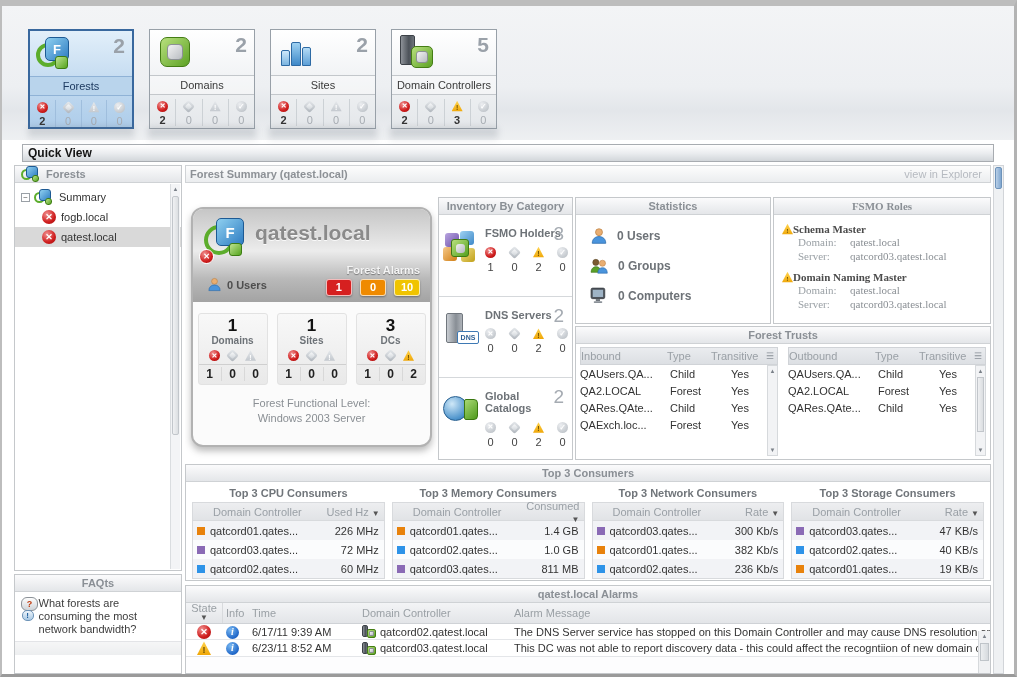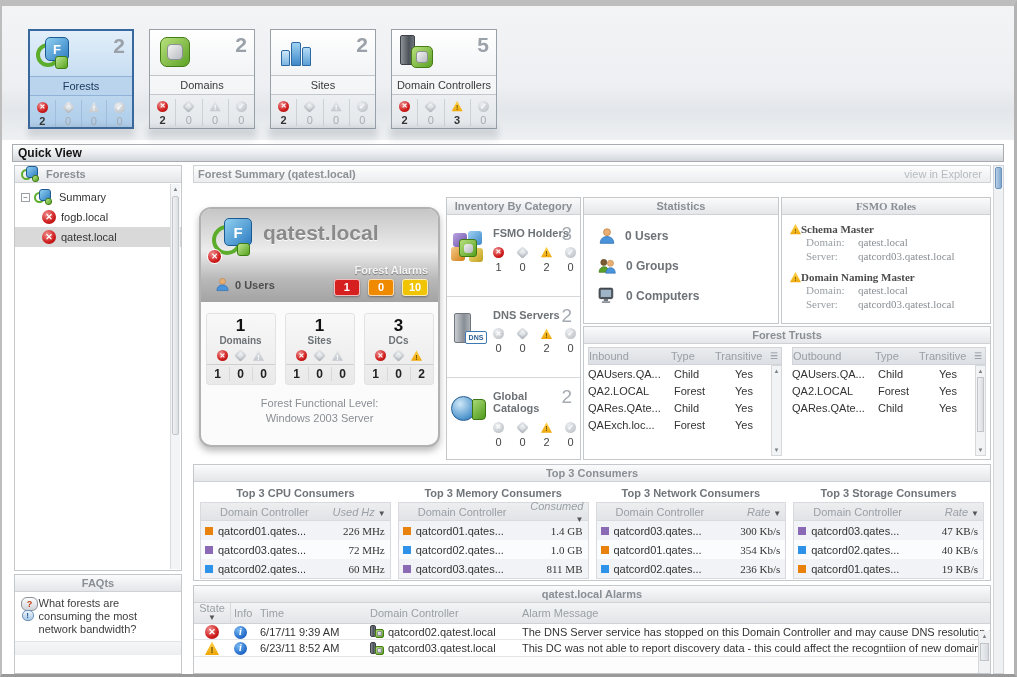--- a/index.html
+++ b/index.html
@@ -113,21 +113,21 @@
   .qicon .b2 { position:absolute; right:0; bottom:0; width:12px; height:11px; border-radius:5px;
         background:linear-gradient(#eef5fb,#a8c8e4); border:1px solid #6e94b8; color:#1e5f9e;
         font-size:8px; font-weight:bold; text-align:center; line-height:10px; }
   .info-ico { display:inline-block; width:13px; height:13px; border-radius:50%;
         background:radial-gradient(circle at 35% 30%, #79b9f2, #1f66c8 70%, #154a98);
         color:#fff; font-family:"Liberation Serif", serif; font-weight:bold; font-style:italic;
         font-size:10px; text-align:center; line-height:12px; }
 
   
   .qv-gap { height:4px; background:#fff; flex:none; }
-  .qv-bar { height:18px; margin:0 10px; border:1px solid #a8acb1; flex:none;
+  .qv-bar { height:18px; margin:0 20px; border:1px solid #a8acb1; flex:none;
         background:linear-gradient(#ffffff,#e9ebee 55%,#d2d6da); display:flex; align-items:center; }
   .qv-bar b { font-size:12px; color:#141414; padding-left:5px; }
   .content { flex:1; display:flex; margin:3px 10px 0 12px; overflow:hidden; }
 
   .panel { border:1px solid #c5c8cb; background:#fff; }
   .panel-h { height:17px; flex:none; background:linear-gradient(#fbfbfc,#e4e6e9); border-bottom:1px solid #cfd2d5;
         color:#8a8f95; font-weight:bold; text-align:center; line-height:16px; }
 
   
   .sidebar { width:168px; flex:none; display:flex; flex-direction:column; }
@@ -149,21 +149,21 @@
   .faqts-panel { height:100px; flex:none; display:flex; flex-direction:column; overflow:hidden; }
   .faq-body { padding:5px 6px 0 6px; display:flex; gap:5px; }
   .faq-q { color:#3c3c3c; line-height:13px; }
   .faq-btnrow { text-align:right; padding:4px 8px 2px 0; }
   .showme { font-family:inherit; font-size:11px; padding:2px 12px; cursor:pointer;
         background:linear-gradient(#f6f6f6,#d9d9d9); border:1px solid #707070; }
   .faq-partial { margin-top:5px; height:14px; background:linear-gradient(#f2f3f4,#e6e8ea); opacity:.7;
         border-top:1px solid #d8dadd; }
 
   
-  .main { flex:1; display:flex; flex-direction:column; margin-left:11px; overflow:hidden; }
+  .main { flex:1; display:flex; flex-direction:column; margin-left:3px; overflow:hidden; }
   .main-top { height:18px; flex:none; border:1px solid #d0d3d6; background:linear-gradient(#fdfdfd,#ebedef);
         display:flex; justify-content:space-between; align-items:center; padding:0 8px 0 4px;
         color:#8d9196; font-weight:bold; }
   .explorer-link { font-weight:normal; color:#b6bac0; cursor:pointer; }
   .row1 { height:263px; flex:none; display:flex; margin-top:14px; }
   .card-col { width:253px; flex:none; }
   .inv-panel { width:135px; flex:none; display:flex; flex-direction:column; }
   .right-col { flex:1; display:flex; flex-direction:column; margin-left:2px; }
   .sf-row { height:127px; flex:none; display:flex; }
   .stats-panel { width:196px; flex:none; margin-right:2px; }
@@ -238,27 +238,27 @@
 
   
   .cons-panel { height:117px; flex:none; margin-top:4px; display:flex; flex-direction:column; }
   .cons-grid { display:flex; gap:7px; padding:3px 6px 0; flex:1; }
   .cons { flex:1; }
   .cons-title { text-align:center; font-weight:bold; color:#70757a; height:17px; line-height:17px; }
   .ctable { border:1px solid #d8dadd; }
   .c-head { display:flex; height:18px; align-items:center; background:linear-gradient(#edeef0,#e1e3e6);
         color:#9aa0a6; border-bottom:1px solid #d8dadd; }
   .c-name-h { flex:1; text-align:center; }
-  .c-val-h { width:62px; flex:none; text-align:right; padding-right:4px; cursor:pointer;font-style:italic; }
+  .c-val-h { width:62px; flex:none; text-align:right; padding-right:4px; cursor:pointer; }
   .c-row { display:flex; height:19px; align-items:center; cursor:pointer; }
   .c-row:nth-child(odd) { background:#fbfcfd; }
   .c-row:nth-child(even) { background:#f2f3f6; }
   .swatch { width:8px; height:8px; flex:none; margin:0 5px 0 4px; }
   .c-name { flex:1; color:#333; overflow:hidden; white-space:nowrap; }
-  .c-val { width:62px; flex:none; text-align:right; padding-right:5px; color:#333;font-family:Liberation Serif, serif; }
+  .c-val { width:62px; flex:none; text-align:right; padding-right:5px; color:#333; }
   .sort-arrow { font-size:8px; color:#555; }
 
   
   .alarms-panel { flex:1; margin-top:4px; display:flex; flex-direction:column; overflow:hidden; position:relative; }
   .a-head { display:flex; height:27px; background:linear-gradient(#f3f4f6,#e3e5e8); border-bottom:1px solid #cfd2d6;
         color:#9aa0a5; }
   .a-head > div { display:flex; align-items:center; }
   .a-state-h { width:36px; flex:none; flex-direction:column; justify-content:center; line-height:10px; cursor:pointer; }
   .a-info-h { width:30px; flex:none; border-left:1px solid #d8dadd; padding-left:3px; cursor:pointer; }
   .a-time-h { width:110px; flex:none; cursor:pointer; }
@@ -744,21 +744,21 @@
                 <span class="c-val-h"><span>Rate</span> <span class="sort-arrow">▼</span></span>
               </div>
               <div class="c-row">
                   <span class="swatch" style="background: rgb(138, 106, 181);"></span>
                   <span class="c-name">qatcord03.qates...</span>
                   <span class="c-val">300 Kb/s</span>
                 </div>
               <div class="c-row">
                   <span class="swatch" style="background: rgb(232, 130, 12);"></span>
                   <span class="c-name">qatcord01.qates...</span>
-                  <span class="c-val">354 Kb/s</span>
+                  <span class="c-val">382 Kb/s</span>
                 </div>
               <div class="c-row">
                   <span class="swatch" style="background: rgb(46, 147, 232);"></span>
                   <span class="c-name">qatcord02.qates...</span>
                   <span class="c-val">236 Kb/s</span>
                 </div>
             </div>
           </div>
           <div class="cons">
             <div class="cons-title">Top 3 Storage Consumers</div>

